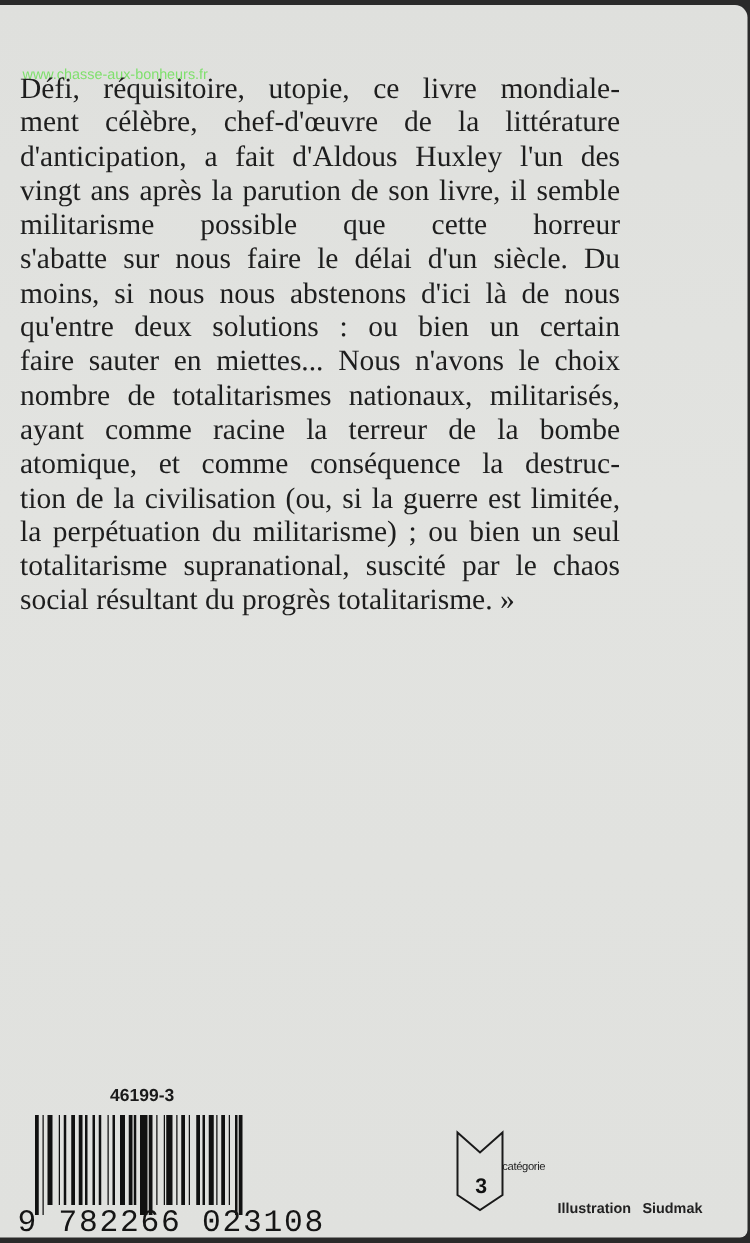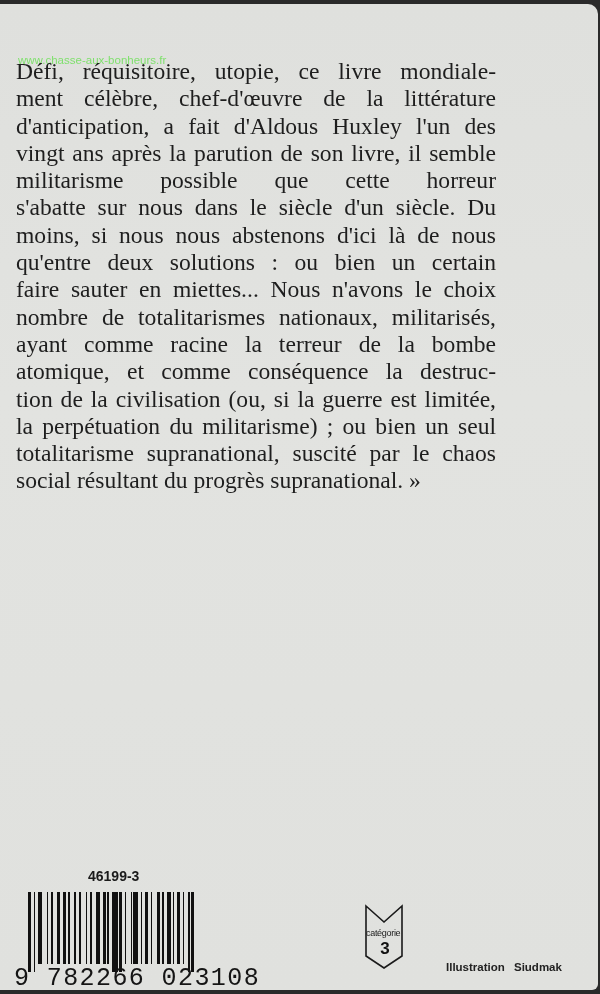--- a/index.html
+++ b/index.html
@@ -41,23 +41,24 @@
   .barcode .gap { height:72px; }
   .ean {
     position:absolute; left:14px; top:960px;
     font-family:Liberation Mono, monospace; font-size:25px;
     color:#151515; letter-spacing:1.4px;
   }
   .cat {
     position:absolute; left:364px; top:900px; width:40px; height:66px;
   }
   .cat-label {
-    position:absolute; left:366px; top:924px; width:38px; 
+    position:absolute; left:366px; top:924px; width:38px; text-align:center;
     font-family:"Liberation Sans", sans-serif; font-size:9px; color:#222;
     letter-spacing:-0.3px;
+    padding-left:34px;
   }
   .cat-num {
     position:absolute; left:366px; top:935px; width:38px; text-align:center;
     font-family:"Liberation Sans", sans-serif; font-weight:bold; font-size:17px; color:#111;
   }
   .isbn {
     position:absolute; left:418px; top:932px;
     font-family:"Liberation Sans", sans-serif; font-size:17.5px; color:#1a1a1a;
     letter-spacing:0.2px;
   }
@@ -73,31 +74,31 @@
 <div class="page">
 
   <div class="watermark">www.chasse-aux-bonheurs.fr</div>
 
   <div class="blurb">
     <span class="line">Défi, réquisitoire, utopie, ce livre mondiale-</span>
     <span class="line">ment célèbre, chef-d'œuvre de la littérature</span>
     <span class="line">d'anticipation, a fait d'Aldous Huxley l'un des</span>
     <span class="line">vingt ans après la parution de son livre, il semble</span>
     <span class="line">militarisme possible que cette horreur</span>
-    <span class="line">s'abatte sur nous dans le siècle d'un siècle. Du</span>
+    <span class="line">s'abatte sur nous faire le délai d'un siècle. Du</span>
     <span class="line">moins, si nous nous abstenons d'ici là de nous</span>
     <span class="line">qu'entre deux solutions : ou bien un certain</span>
     <span class="line">faire sauter en miettes... Nous n'avons le choix</span>
     <span class="line">nombre de totalitarismes nationaux, militarisés,</span>
     <span class="line">ayant comme racine la terreur de la bombe</span>
     <span class="line">atomique, et comme conséquence la destruc-</span>
     <span class="line">tion de la civilisation (ou, si la guerre est limitée,</span>
     <span class="line">la perpétuation du militarisme) ; ou bien un seul</span>
     <span class="line">totalitarisme supranational, suscité par le chaos</span>
-    <span class="line last">social résultant du progrès supranational. »</span>
+    <span class="line last">social résultant du progrès totalitarisme. »</span>
   </div>
 
   <div class="code">46199-3</div>
 
   <div class="barcode" id="barcode">
       <div class="bar long" style="width: 2.9px;"></div>
       <div class="gap" style="width: 2.9px;"></div>
       <div class="bar long" style="width: 1.45px;"></div>
       <div class="gap" style="width: 2.9px;"></div>
       <div class="bar" style="width: 4.35px;"></div>

